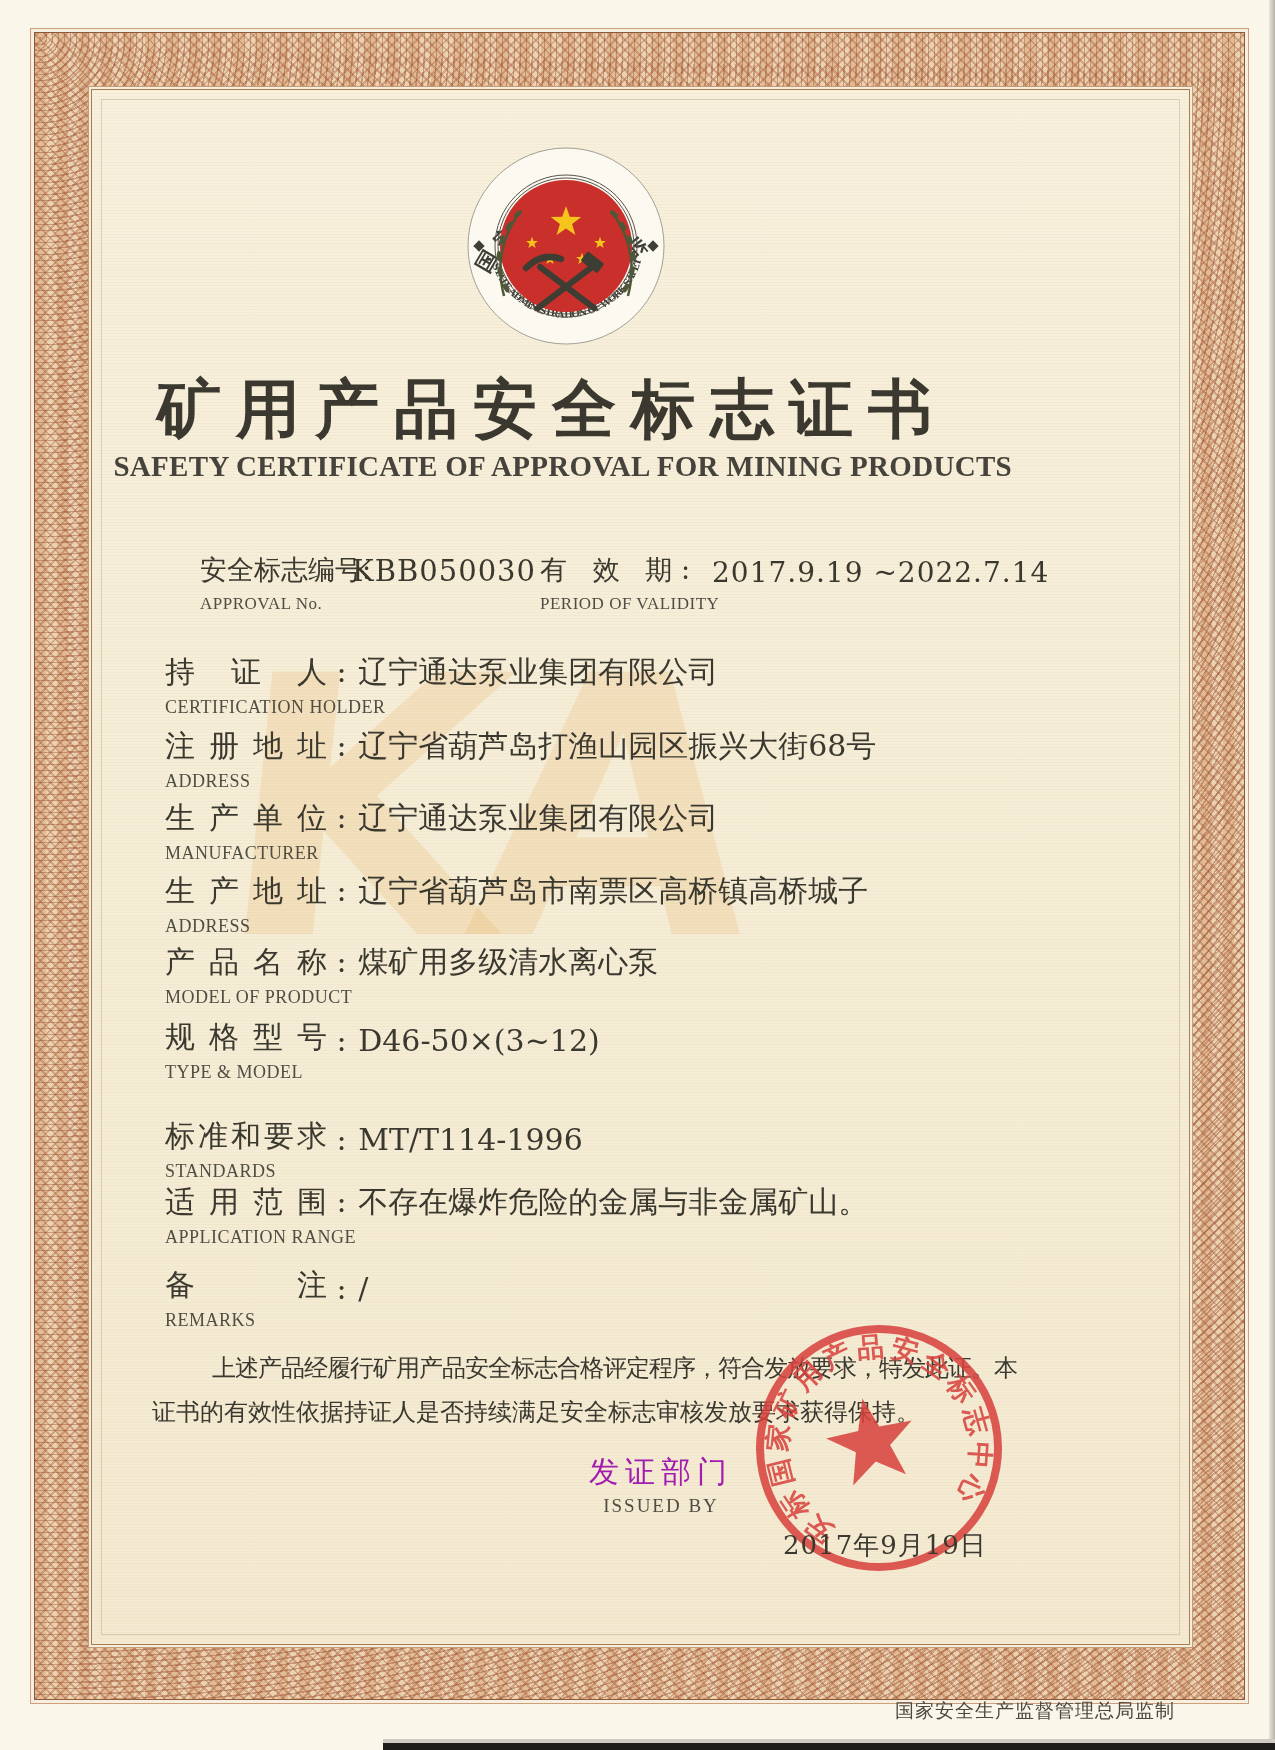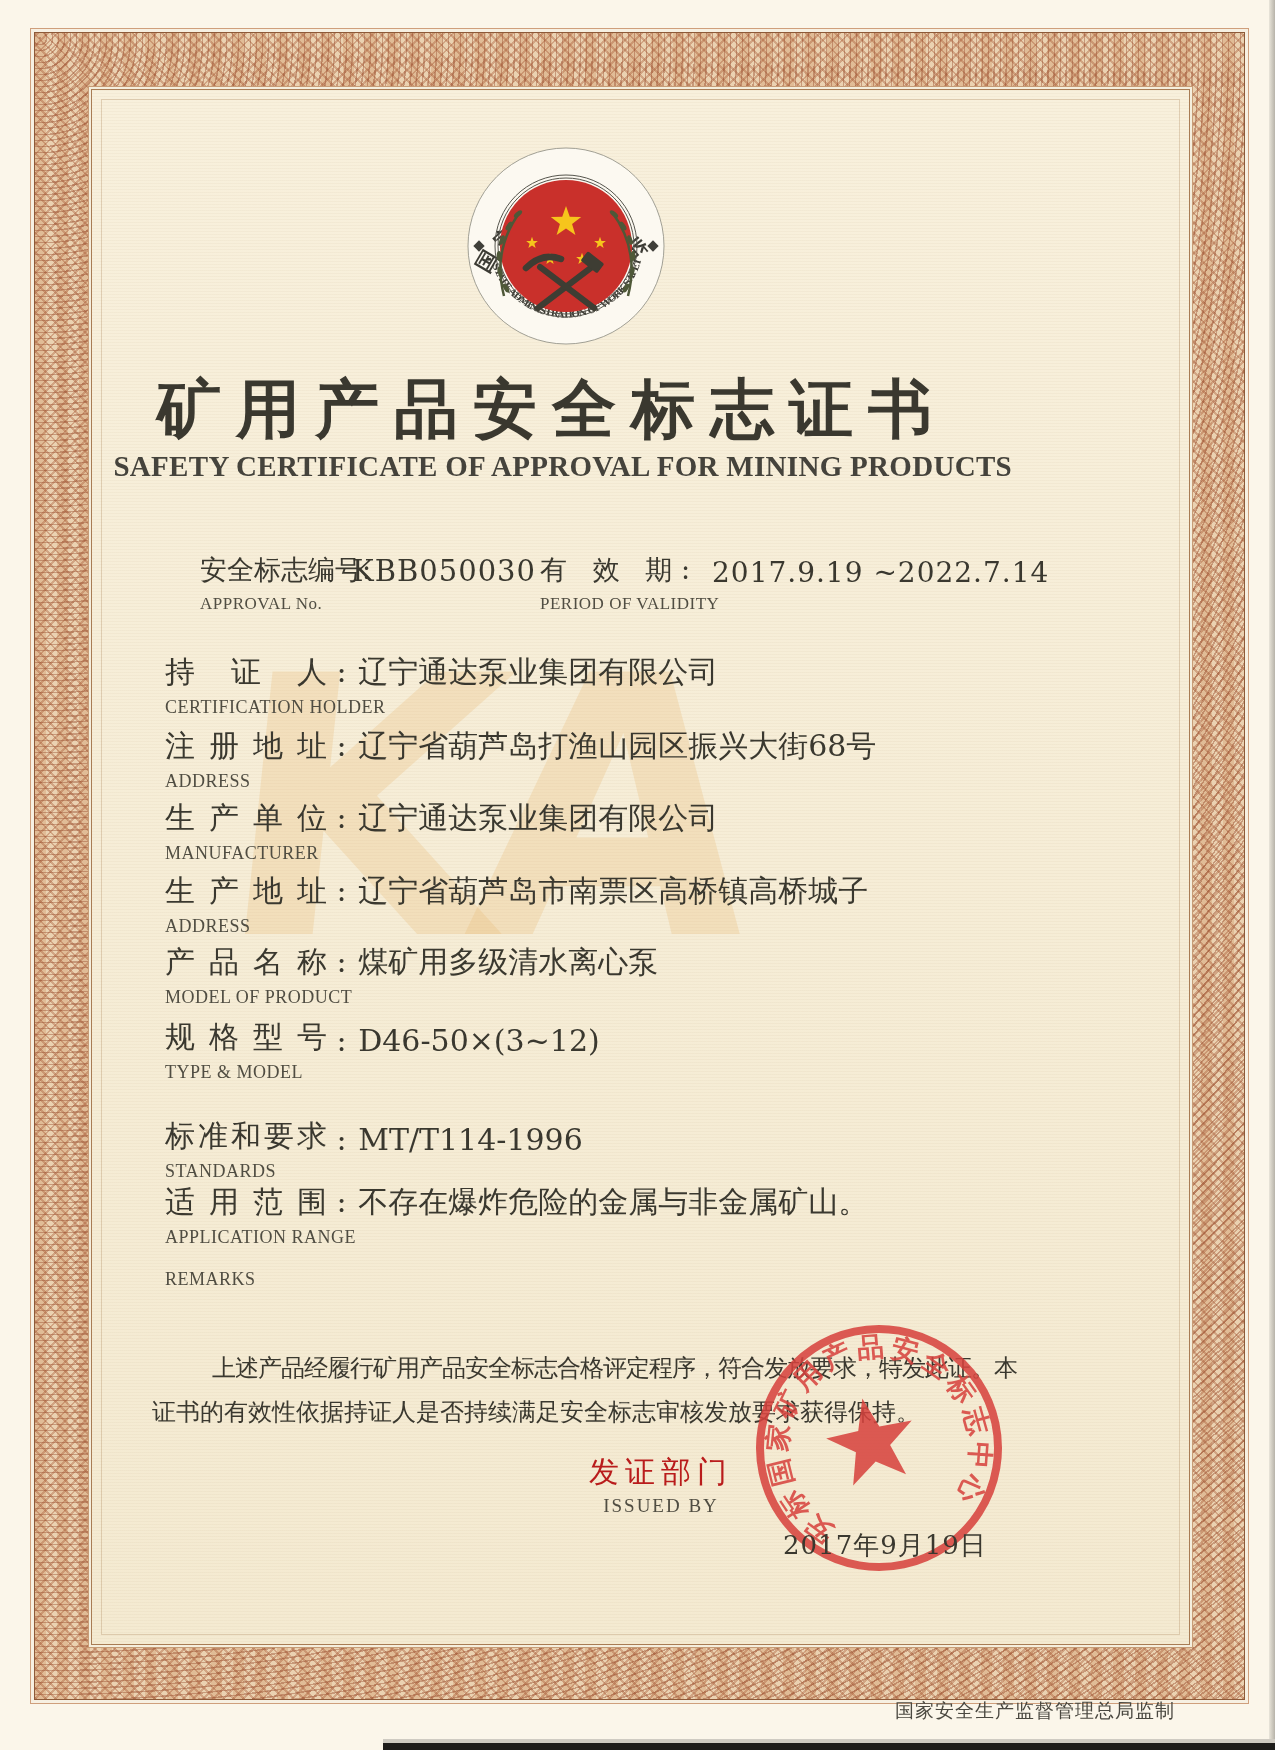--- a/index.html
+++ b/index.html
@@ -64,21 +64,21 @@
   .zh-label{display:inline-block;width:162px;text-align:justify;text-align-last:justify;
             vertical-align:bottom;}
   .colon::before{content:" : ";}
   .value{margin-left:2px;}
   .en-label{font-family:"Liberation Serif",serif;font-size:18px;color:#504d42;
             margin-top:4px;letter-spacing:0.5px;}
   .st-line{position:absolute;font-size:24px;color:#3a382f;white-space:nowrap;font-family:Liberation Serif, serif;}
   .st1{left:212px;top:1352px;letter-spacing:-1px;}
   .st2{left:152px;top:1396px;}
   .issued{position:absolute;left:531px;top:1452px;width:260px;text-align:center;}
-  .issued-zh{font-size:30px;letter-spacing:6px;color:#b91c1c;}
+  .issued-zh{font-size:30px;letter-spacing:6px;color:#a21caf;}
   .issued-en{font-size:19px;letter-spacing:2px;margin-top:2px;}
   .stamp{position:absolute;left:749px;top:1318px;width:260px;height:260px;}
   .issue-date{position:absolute;left:783px;top:1528px;font-size:26px;color:#3a382f;
               letter-spacing:1px;}
   .footer{position:absolute;left:895px;top:1698px;font-size:19px;color:#4a4840;
           letter-spacing:1px;}
   .scan-right{position:absolute;top:0;right:0;width:6px;height:100%;
               background:linear-gradient(to right,#e9e5da,#b7b3a9);}
   .scan-bottom-grey{position:absolute;bottom:7px;left:30%;right:0;height:4px;background:#cfcbc2;}
   .scan-bottom-dark{position:absolute;bottom:0;left:30%;right:0;height:7px;background:#1e1d1b;}
@@ -197,20 +197,23 @@
     </div>
     <div class="en-label">STANDARDS</div>
   </div>
       <div class="field-row" style="position: absolute; top: 1182px;">
     <div class="field-line">
       <span class="zh-label cn">适 用 范 围</span><span class="colon cn"></span><span class="value cn">不存在爆炸危险的金属与非金属矿山。</span>
     </div>
     <div class="en-label">APPLICATION RANGE</div>
   </div>
       <div class="field-row" style="position: absolute; top: 1265px;">
+    <div class="field-line">
+      <span class="zh-label cn">备 注</span><span class="colon cn"></span><span class="value cn">/</span>
+    </div>
     <div class="en-label">REMARKS</div>
   </div>
     </div>
 
   <div class="st-line st1 cn">上述产品经履行矿用产品安全标志合格评定程序，符合发放要求，特发此证。本</div>
   <div class="st-line st2 cn">证书的有效性依据持证人是否持续满足安全标志审核发放要求获得保持。</div>
 
   <div class="issued">
     <div class="issued-zh cn">发证部门</div>
     <div class="issued-en en-small">ISSUED BY</div>

